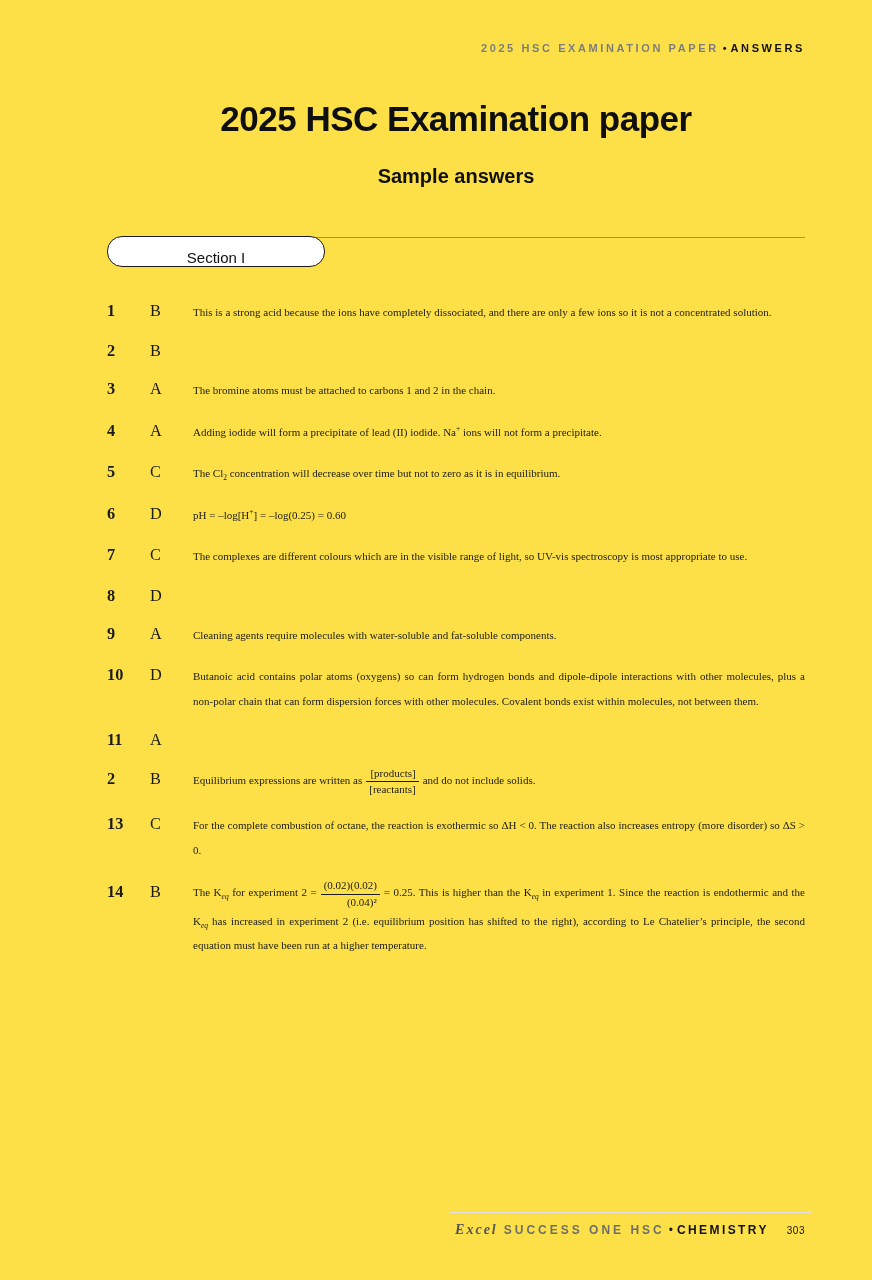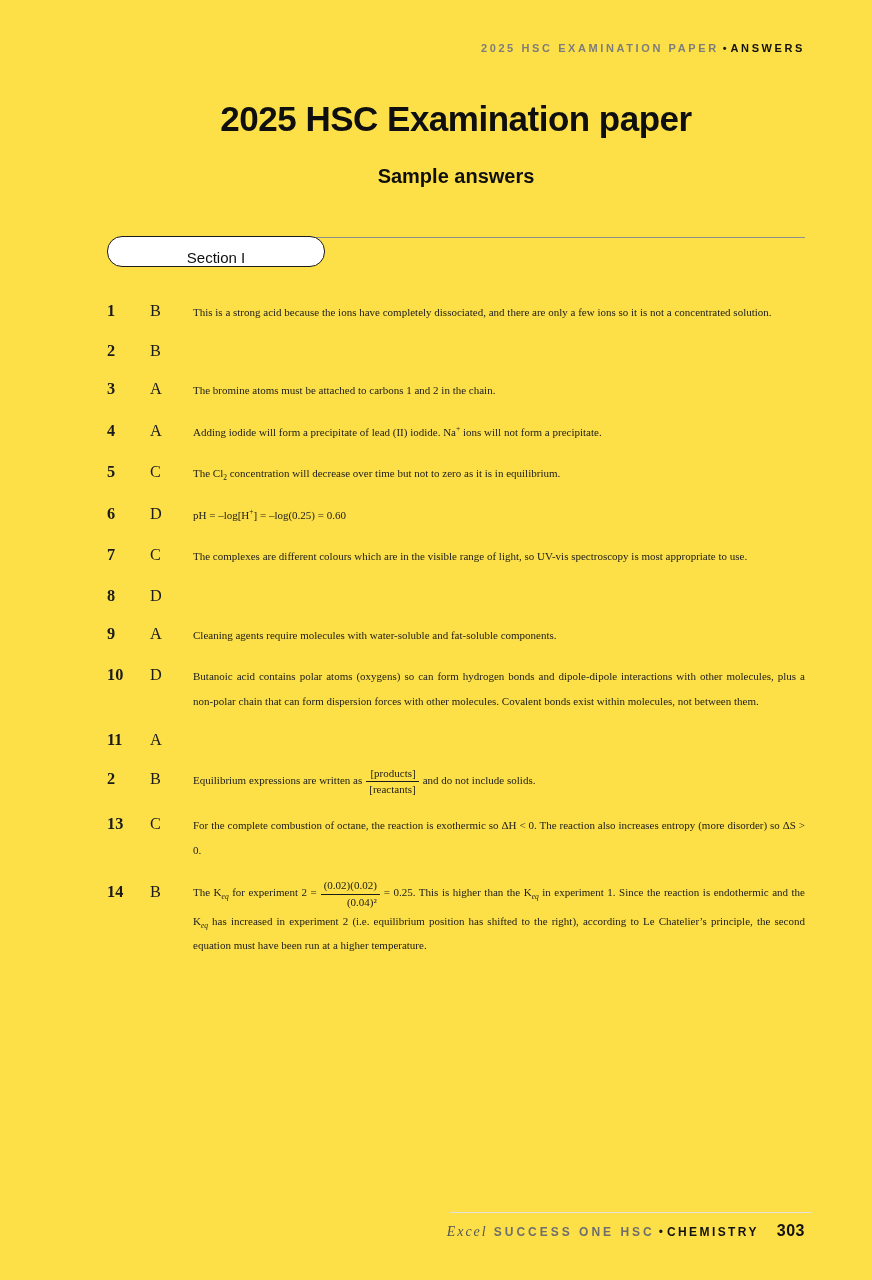--- a/index.html
+++ b/index.html
@@ -94,30 +94,30 @@
     border-top:1px solid #e2e2e2;
   }
   .footer {
     position:absolute; top:1222px; right:67px;
     font-family:"Liberation Sans", sans-serif;
     font-size:12px;
     white-space:nowrap;
   }
   .footer .brand {
     font-family:"Liberation Serif", serif;
-    font-style:italic; font-weight:normal;
+    font-style:italic; font-weight:bold;
     letter-spacing:2px;
     font-size:14px;
     color:#555555;
     margin-right:6px;
   }
   .footer .series { color:#6e6e6e; font-weight:bold; letter-spacing:3px; }
   .footer .dot    { color:#1b1b1b; margin:0 4px; }
   .footer .subject{ color:#111111; font-weight:bold; letter-spacing:2.4px;text-align:center; }
-  .footer .pagenum{ color:#111111; font-weight:bold; font-size:16px; margin-left:18px; letter-spacing:0.5px; }
+  .footer .pagenum{ color:#111111; font-weight:normal; font-size:10px; margin-left:18px; letter-spacing:0.5px; }
 </style>
 </head>
 <body>
 
 <div class="page">
 
   <div class="kicker">
     <span class="muted">2025 HSC EXAMINATION PAPER</span><span class="dot">•</span><span class="strong">ANSWERS</span>
   </div>
 

